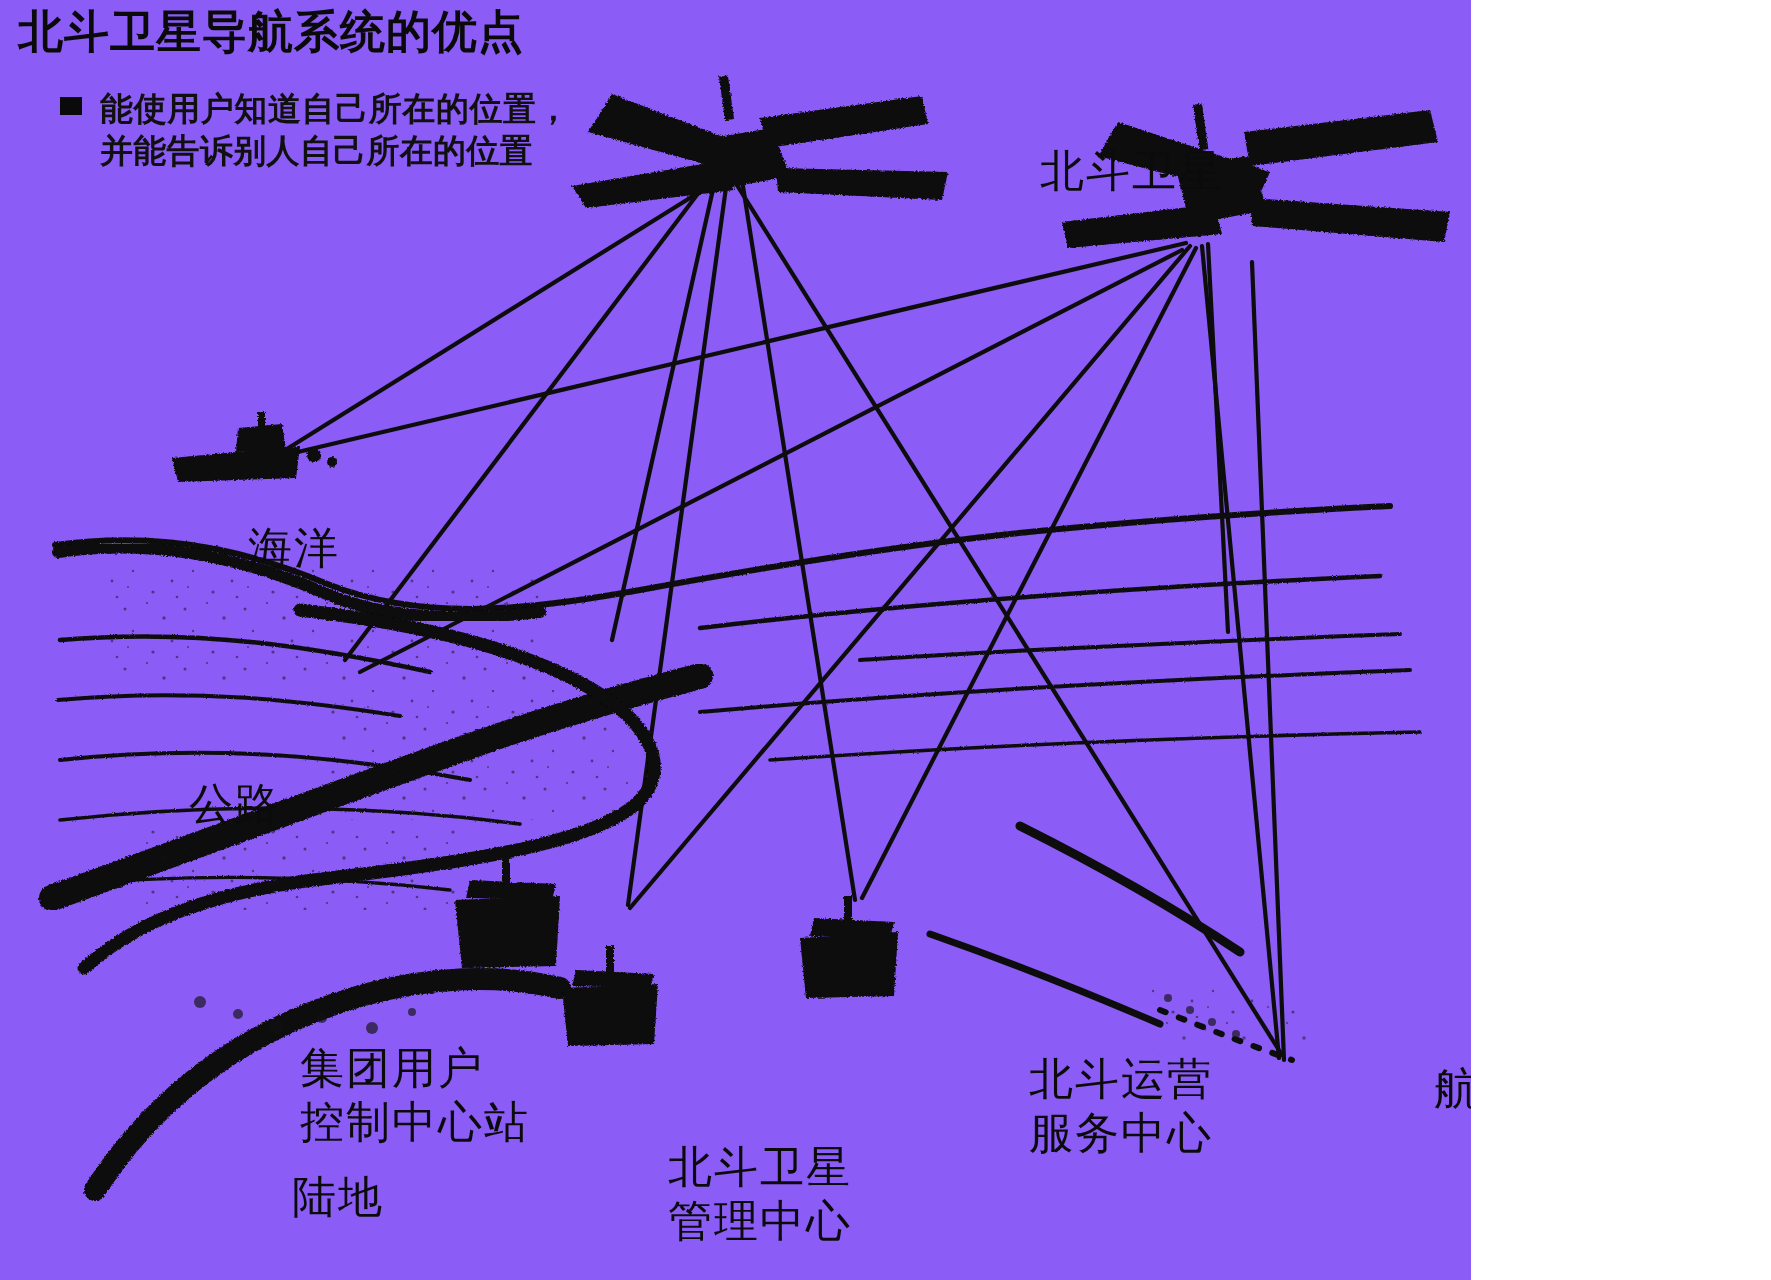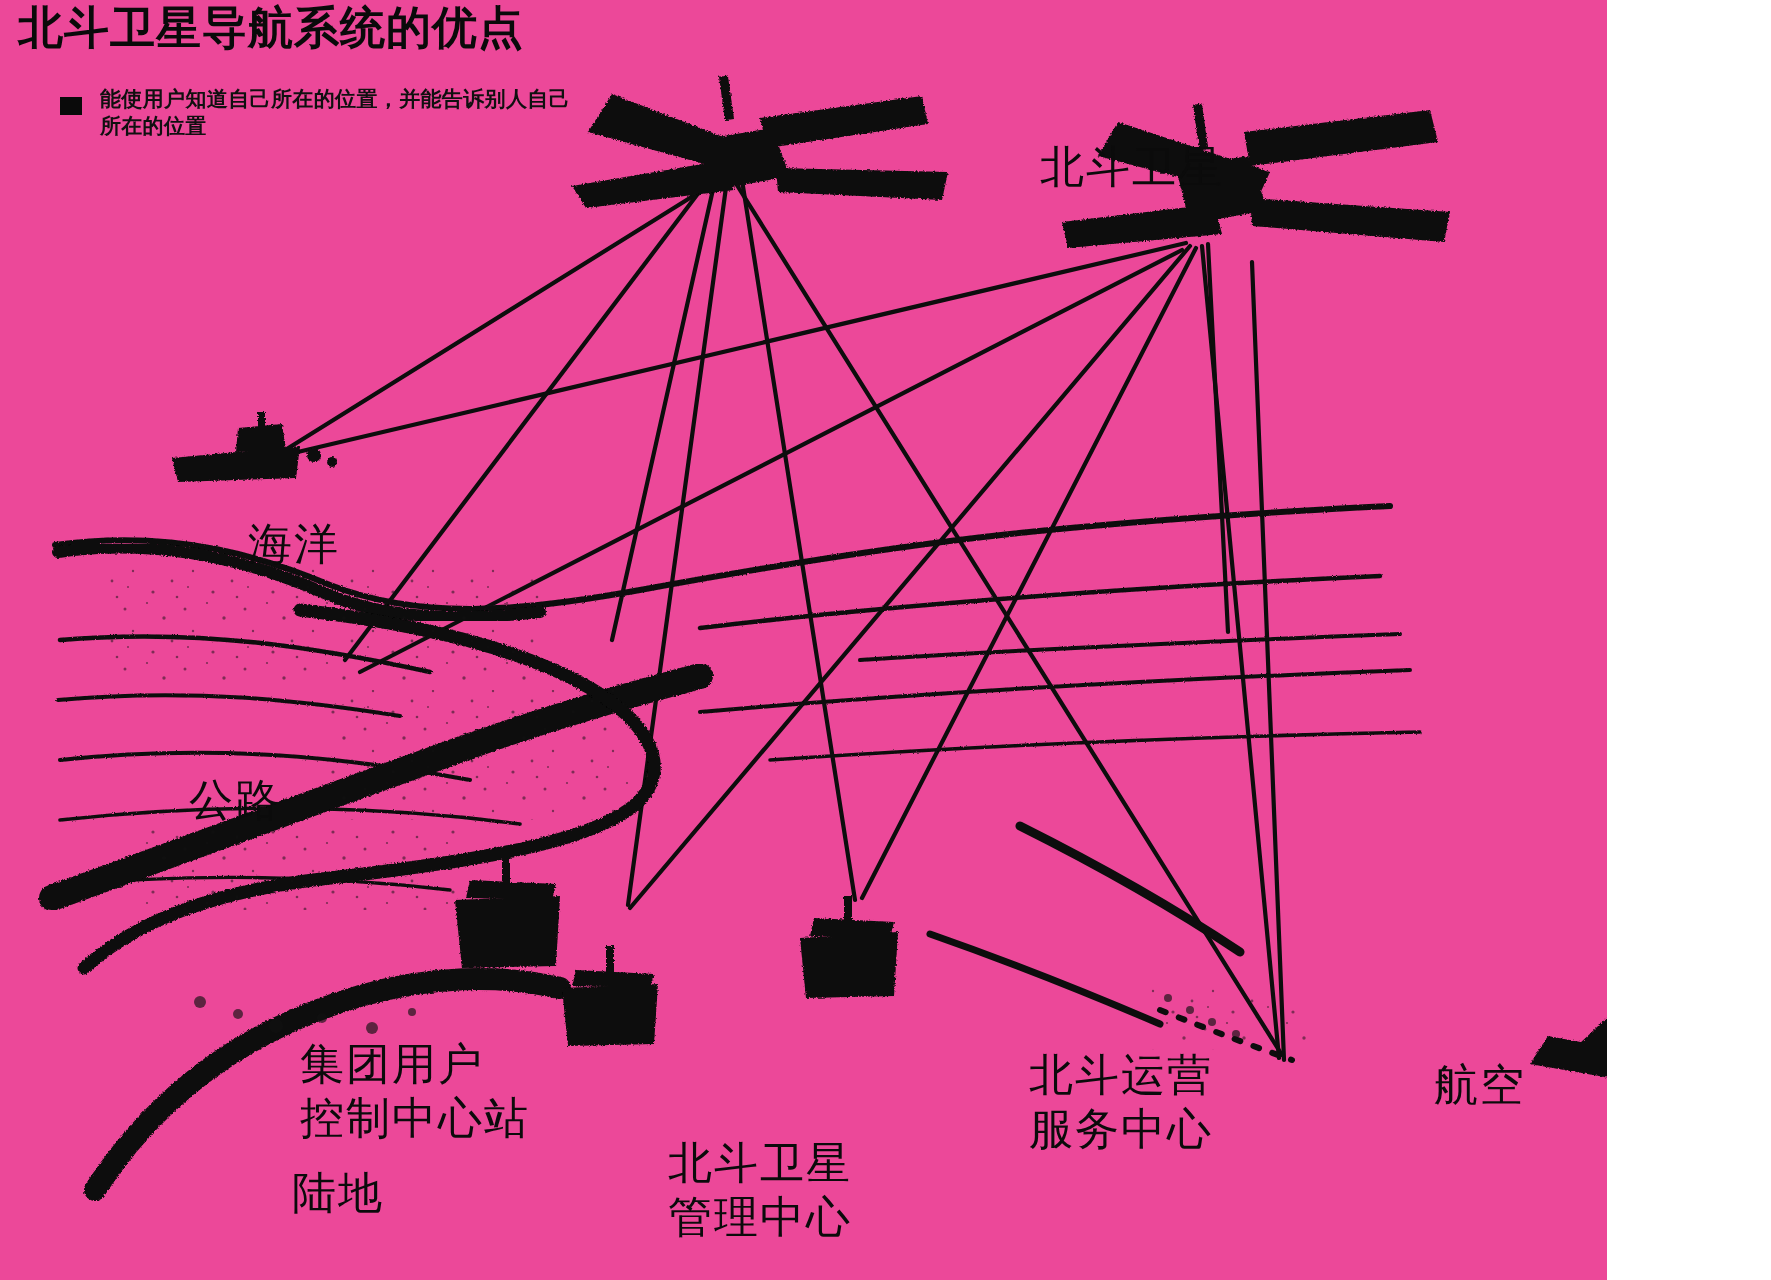--- a/index.html
+++ b/index.html
@@ -2,25 +2,25 @@
 <html><head>
 <meta charset="utf-8">
 <style>
   html, body {
     margin: 0;
     padding: 0;
     background: #ffffff;
   }
   #page {
     position: relative;
-    width: 1607px;
+    width: 1471px;
     height: 1280px;
-    background: #ec4899;
+    background: #8b5cf6;
     overflow: hidden;
-    font-family: Liberation Mono, monospace;
+    font-family: Liberation Sans, sans-serif;
     color: #000;
   }
   
   #title {
     position: absolute;
     left: 18px;
     top: 8px;
     font-size: 45px;
     font-weight: 700;
     letter-spacing: 1px;
@@ -43,21 +43,21 @@
   .bullet .sq {
     position: absolute;
     left: 0px;
     top: 9px;
     width: 22px;
     height: 18px;
     background: #0a0a0a;
   }
   .bullet .txt {
     display: block;
-    font-size: 21px;
+    font-size: 33px;
     font-weight: 700;
     line-height: 1.27;
     letter-spacing: .3px;
     color: #101010;
     text-align: justify;
     text-justify: inter-character;
   }
   
   #diagram {
     position: absolute;

